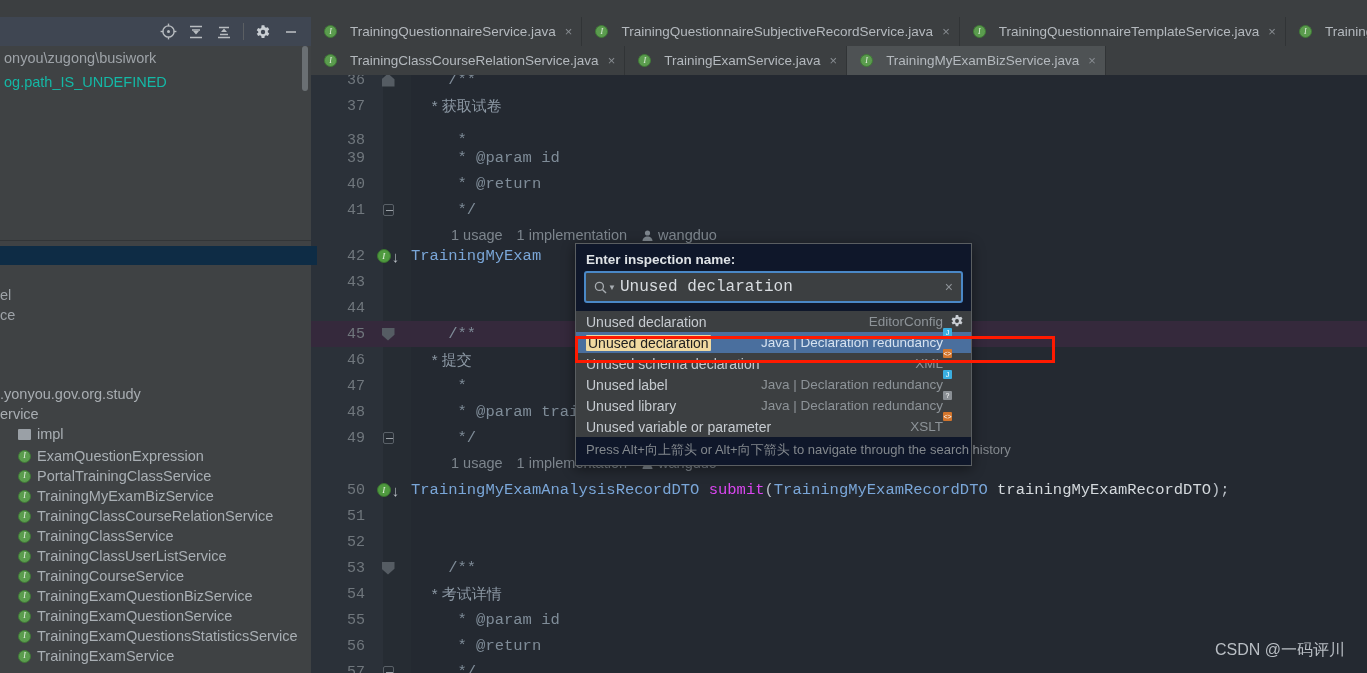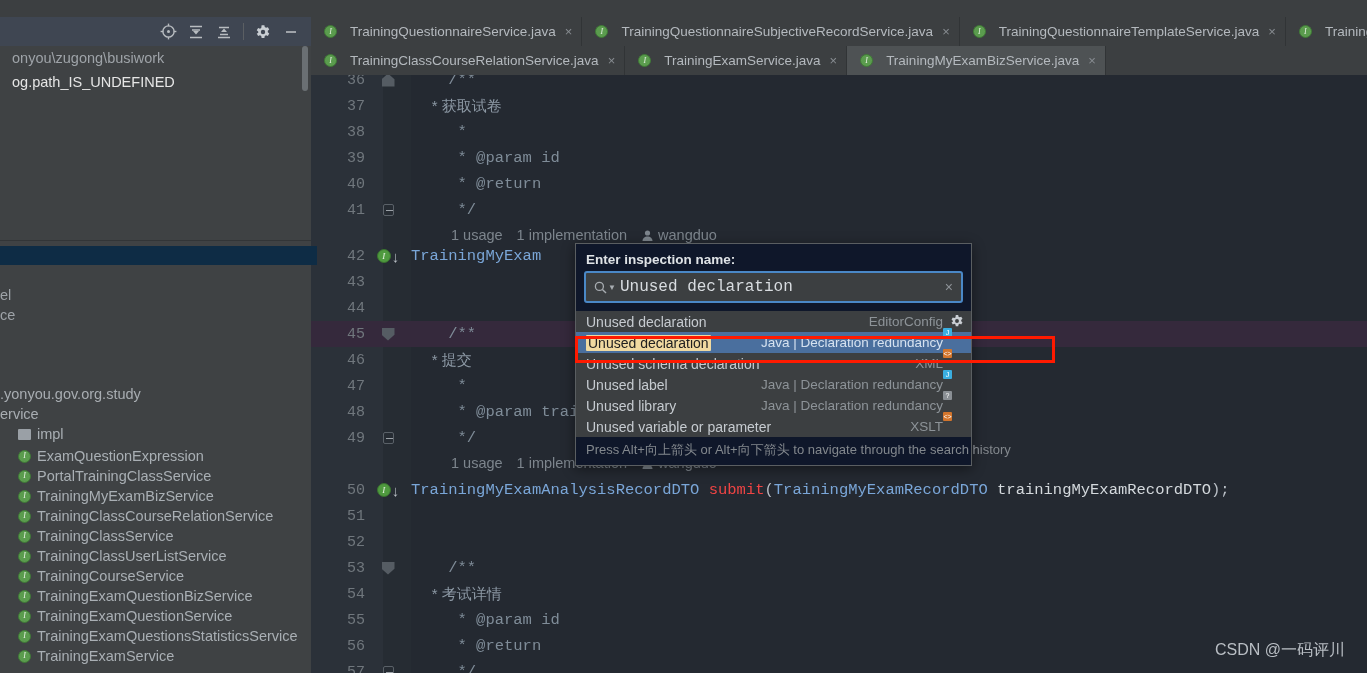--- a/index.html
+++ b/index.html
@@ -32,22 +32,22 @@
     color: #b8bcc0;
   }
   .tb-sep {
     width: 1px; height: 17px; background: #5b5f63; margin: 0 5px;
   }
   #left-header-texts {
     position: absolute; left: 0; top: 46px; width: 311px;
     color: #9ea3a8; font-size: 14.5px; line-height: 24px;
     padding-left: 0px; white-space: nowrap;
   }
-  #left-header-texts .hdr-line { padding-left: 12px; }
-  #left-header-texts .hdr-line.warn { color: #e5e5e5; }
+  #left-header-texts .hdr-line { padding-left: 4px; }
+  #left-header-texts .hdr-line.warn { color: #14b8a6; }
   #left-panel-scrollbar {
     position: absolute; right: 3px; top: 46px; width: 6px; height: 45px;
     background: #6a6f73; border-radius: 3px;
   }
   #left-panel-divider {
     position: absolute; left: 0; top: 240px; width: 311px; height: 1px;
     background: #323537;
   }
   #left-selected-band {
     position: absolute; left: 0; top: 246px; width: 311px; height: 19px;
@@ -124,21 +124,21 @@
     font-family: "Liberation Mono", monospace;
   }
   .gutter-mark { width: 30px; display: flex; align-items: center; justify-content: center; }
   .code-text {
     padding-left: 8px; font-family: "Liberation Mono", monospace;
     font-size: 15.5px; color: #9aa7b0; white-space: pre;
   }
   .cmt { color: #7f8c98; }
   .cmt-cn { color: #8d99a5; font-family: "Liberation Sans", sans-serif; font-size: 15px; }
   .type { color: #7aa6d8; }
-  .mname { color: #ef4444; }
+  .mname { color: #d946ef; }
   .punc { color: #b9bfc6; }
   .param { color: #d4d9dd; }
   .hint {
     position: absolute; left: 100px; height: 24px;
     display: flex; align-items: center; gap: 14px;
     color: #7d858d; font-size: 14.5px; padding-left: 40px;
   }
   .hint .usr { display: inline-flex; align-items: center; gap: 4px; }
   .caret-line { background: #35293c; }
   .green-impl {
@@ -406,21 +406,21 @@
         </span>
       <span class="code-text cmt">    /**</span>
     </div>
 
     <div class="code-line" style="top:18px;">
       <span class="ln">37</span>
       <span class="gutter-mark"></span>
       <span class="code-text cmt-cn">     * 获取试卷</span>
     </div>
 
-    <div class="code-line" style="top:44px;">
+    <div class="code-line" style="top:52px;">
       <span class="ln">38</span>
       <span class="gutter-mark"></span>
       <span class="code-text cmt">     *</span>
     </div>
 
     <div class="code-line" style="top:70px;">
       <span class="ln">39</span>
       <span class="gutter-mark"></span>
       <span class="code-text cmt">     * @param id</span>
     </div>

